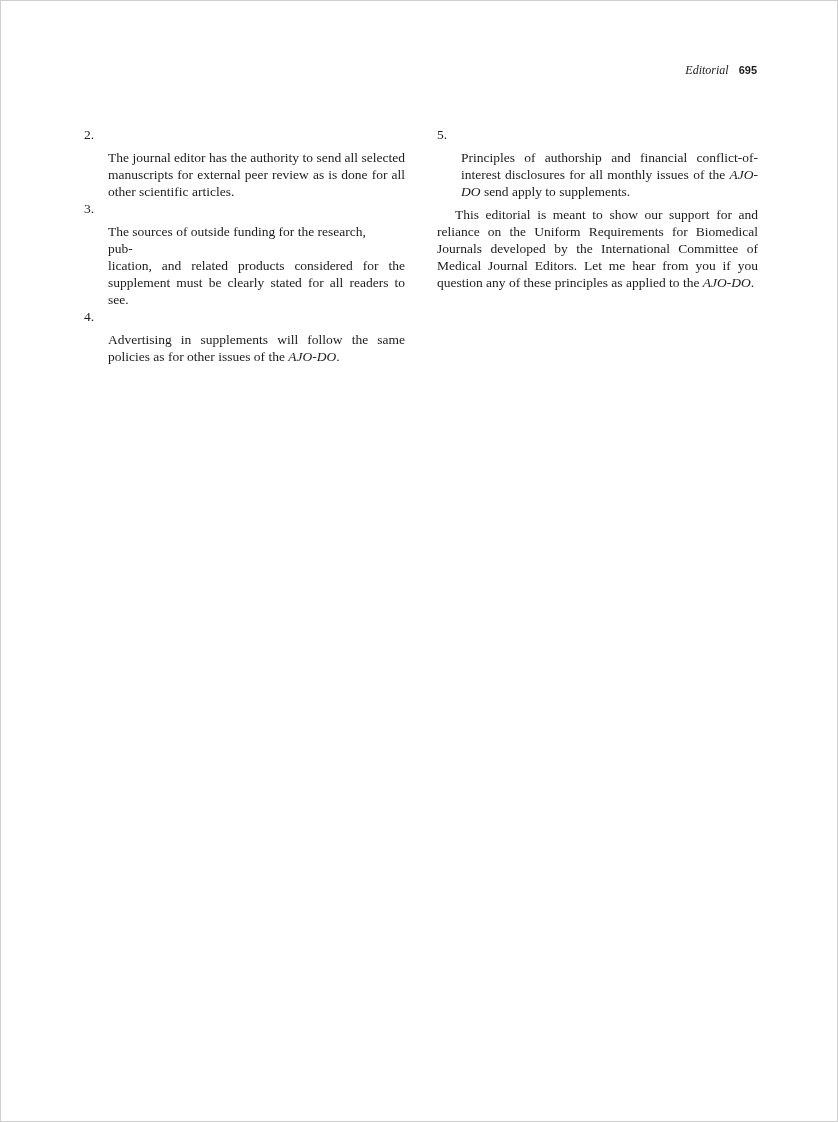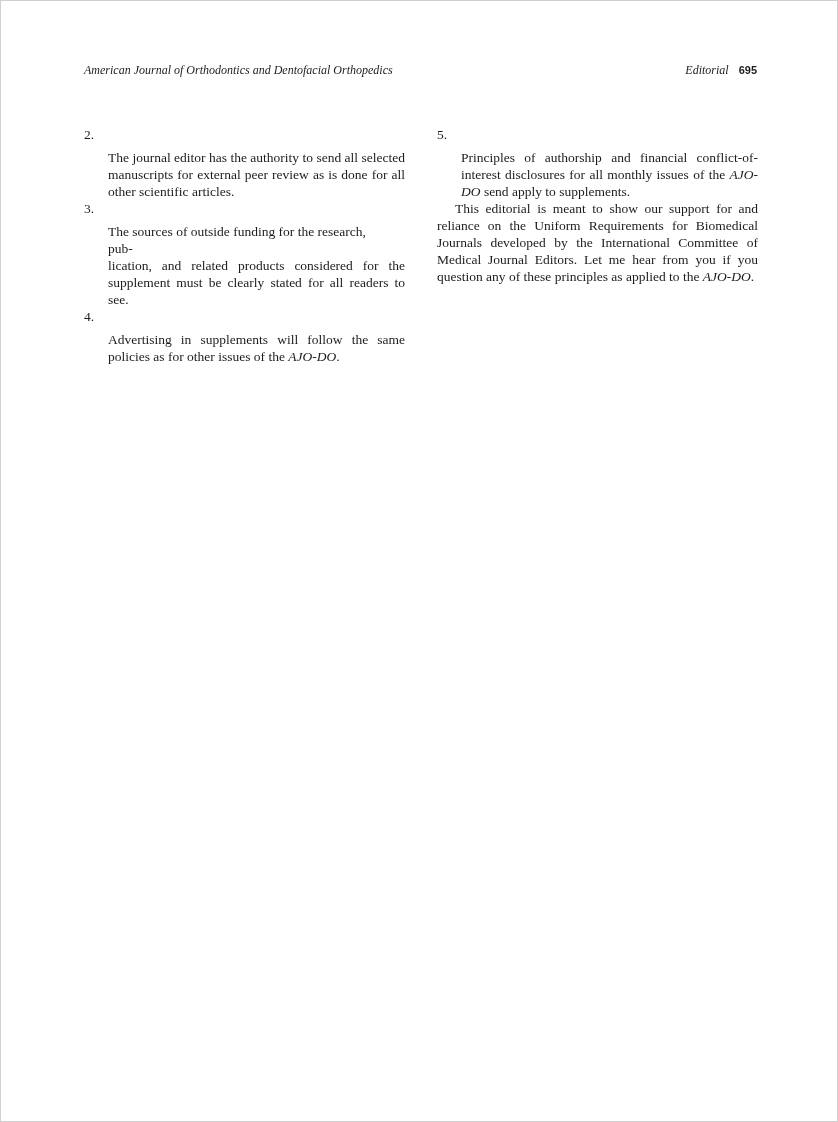--- a/index.html
+++ b/index.html
@@ -64,36 +64,35 @@
     width: 24px;
     flex-shrink: 0;
   }
   .li-text {
     flex: 1;
     text-align: justify;
     white-space: pre-line;
     margin-top: 23px;
   }
   .closing-paragraph {
-    margin-top: 0;
+    margin-top: 6px;
     text-align: justify;
     text-indent: 18px;
   }
   .abbr {
     font-style: italic;
   }
 </style>
 </head>
 <body>
 
 <div class="page">
 
   <div class="header">
     <div class="header-left">
-      <div>American Journal of Orthodontics and Dentofacial Orthopedics</div>
     </div>
     <div class="header-right">
       <span class="section-label">Editorial</span><span class="page-number">695</span>
     </div>
   </div>
 
   <div class="columns">
 
     <div class="col">
 

